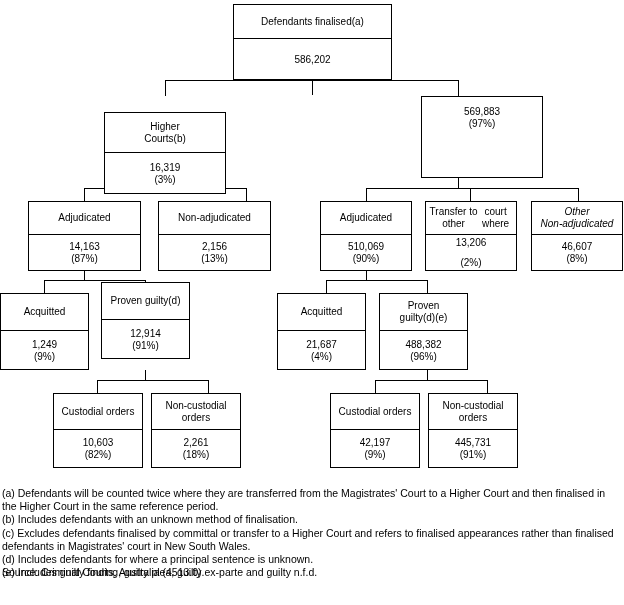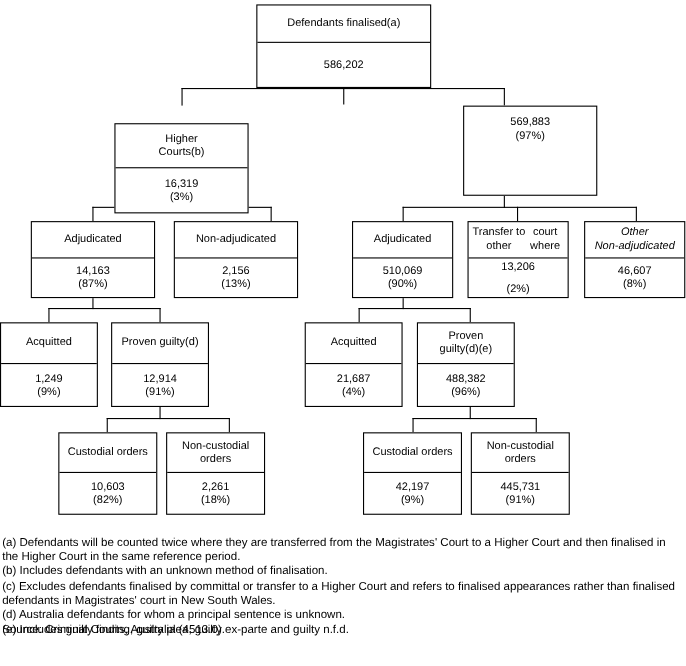--- a/index.html
+++ b/index.html
@@ -202,21 +202,21 @@
   <div class="node" style="left:0px; top:293px; width:89px; height:77px;">
     <div class="label" style="height:37px;">
       <span>Acquitted</span>
     </div>
     <div class="value" style="height:39px;">
       <span>1,249</span>
       <span>(9%)</span>
     </div>
   </div>
 
-  <div class="node" style="left:101px; top:293px; width:89px; height:77px;">
+  <div class="node" style="left:101px; top:282px; width:89px; height:77px;">
     <div class="label" style="height:37px;">
       <span>Proven guilty(d)</span>
     </div>
     <div class="value" style="height:39px;">
       <span>12,914</span>
       <span>(91%)</span>
     </div>
   </div>
 
   <div class="node" style="left:277px; top:293px; width:89px; height:77px;">
@@ -283,17 +283,17 @@
       <span>(91%)</span>
     </div>
   </div>
 
 </div>
 
 <div id="footnotes">
   <p>(a) Defendants will be counted twice where they are transferred from the Magistrates' Court to a Higher Court and then finalised in the Higher Court in the same reference period.</p>
   <p>(b) Includes defendants with an unknown method of finalisation.</p>
   <p>(c) Excludes defendants finalised by committal or transfer to a Higher Court and refers to finalised appearances rather than finalised defendants in Magistrates' court in New South Wales.</p>
-  <p>(d) Australia defendants for whom a principal sentence is unknown.</p>
+  <p>(d) Includes defendants for where a principal sentence is unknown.</p>
   <p>(e) Includes guilty finding, guilty plea, guilty ex-parte and guilty n.f.d.</p>
 </div>
 
 <div id="source">Source: Criminal Courts, Australia (4513.0).</div>
 
 </body></html>

